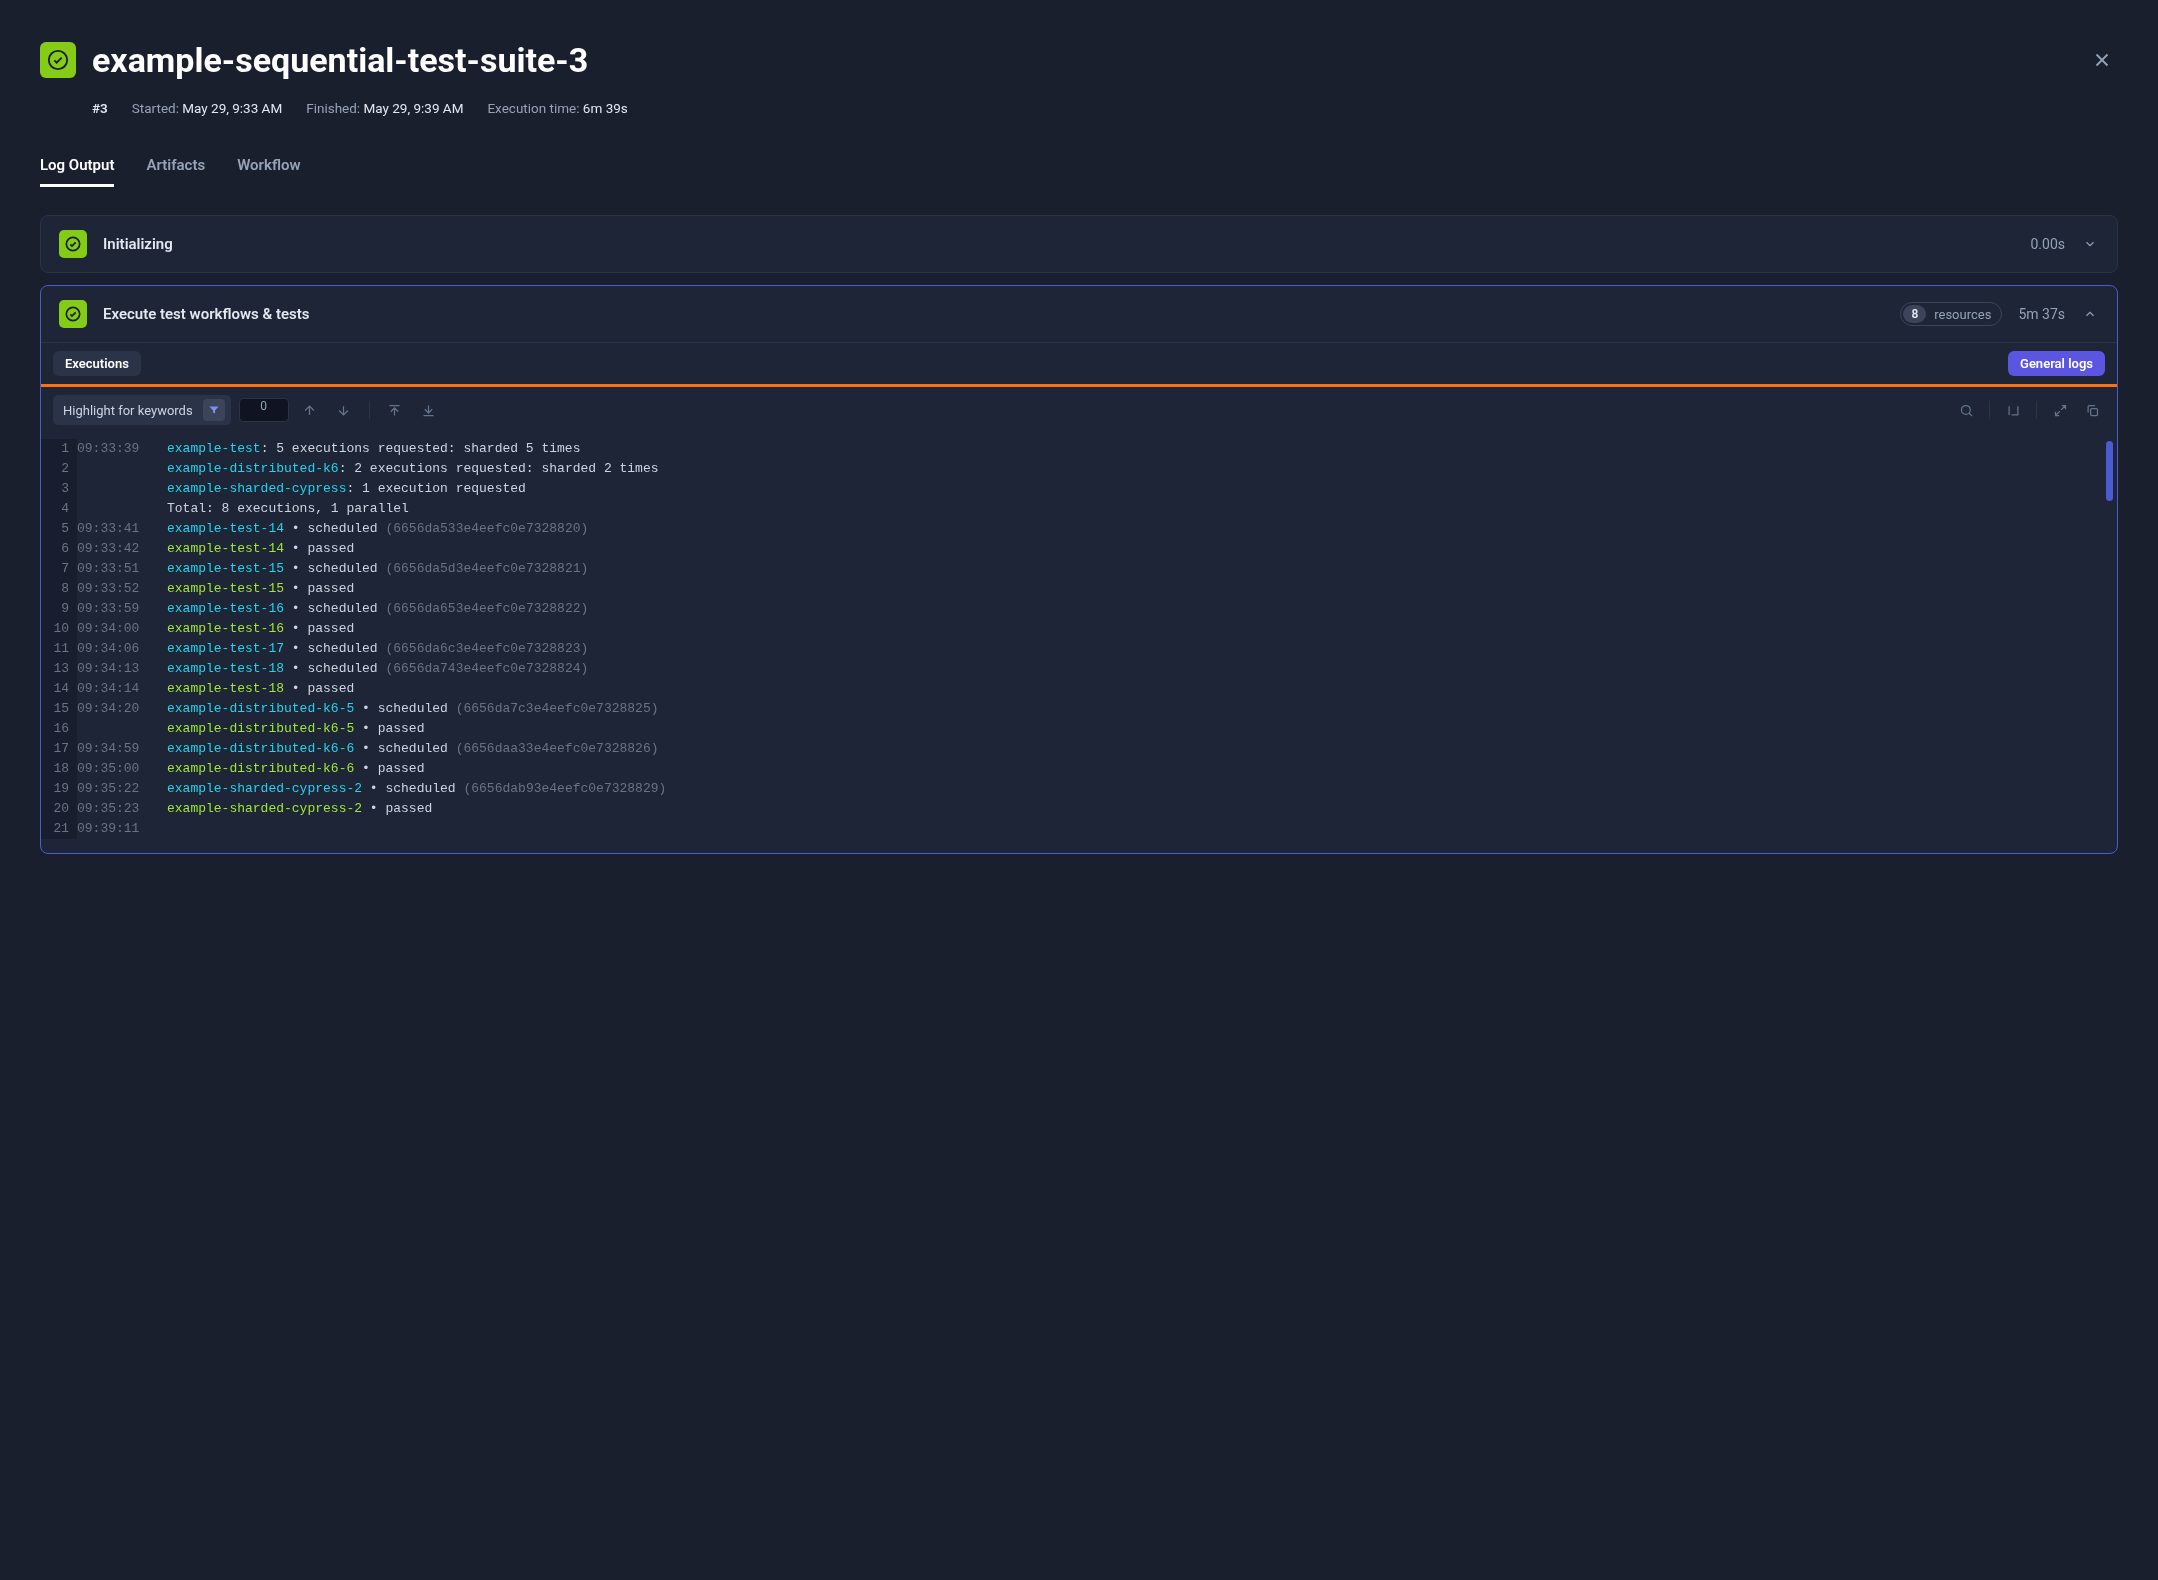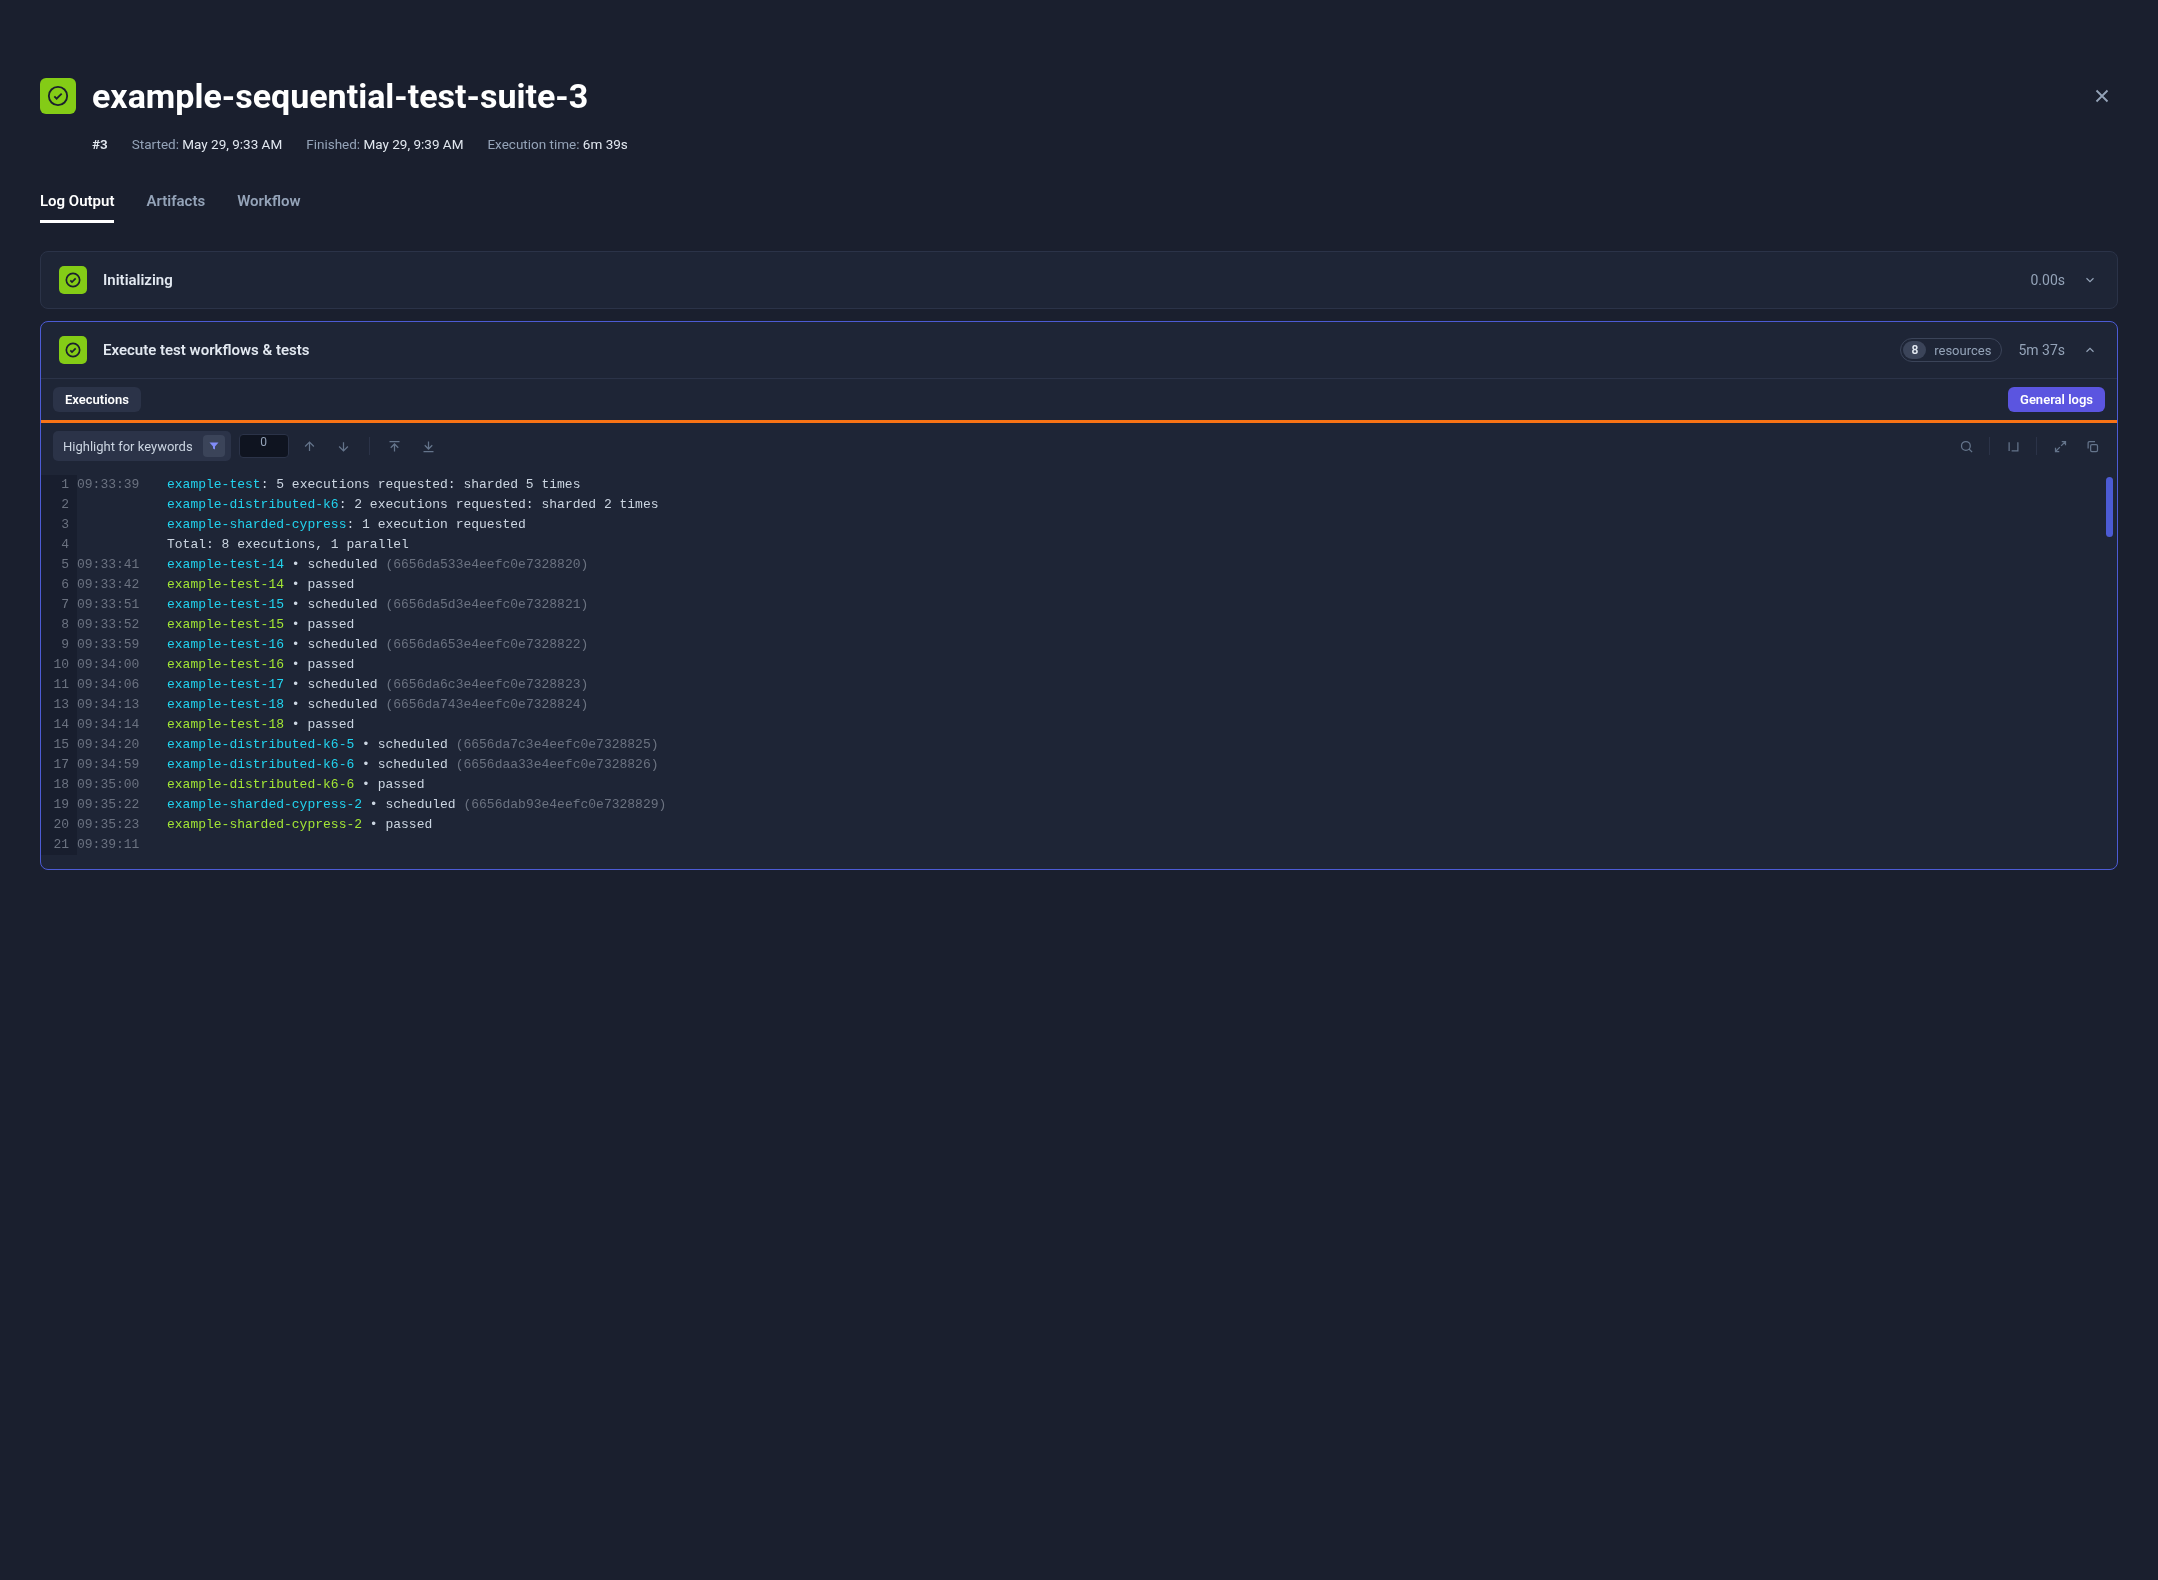--- a/index.html
+++ b/index.html
@@ -9,21 +9,20 @@
     font-family: -apple-system, BlinkMacSystemFont, "Segoe UI", Roboto, sans-serif;
     font-size: 14px;
     padding: 40px;
     min-width: 1280px;
   }
   .header {
     display: flex;
     align-items: center;
     justify-content: space-between;
     margin-bottom: 20px;
-    margin-top: 36px;
   }
   .header-left {
     display: flex;
     align-items: center;
     gap: 16px;
   }
   .status-icon-lg {
     width: 36px;
     height: 36px;
     background: #84cc16;
@@ -485,20 +484,25 @@
         <div class="ln">14</div>
         <div class="ts">09:34:14</div>
         <div class="msg"><span class="green">example-test-18</span><span> • passed</span></div>
       </div>
       <div class="log-row">
         <div class="ln">15</div>
         <div class="ts">09:34:20</div>
         <div class="msg"><span class="cyan">example-distributed-k6-5</span><span> • scheduled </span><span class="dim">(6656da7c3e4eefc0e7328825)</span></div>
       </div>
       <div class="log-row">
+        <div class="ln">16</div>
+        <div class="ts"></div>
+        <div class="msg"><span class="green">example-distributed-k6-5</span><span> • passed</span></div>
+      </div>
+      <div class="log-row">
         <div class="ln">17</div>
         <div class="ts">09:34:59</div>
         <div class="msg"><span class="cyan">example-distributed-k6-6</span><span> • scheduled </span><span class="dim">(6656daa33e4eefc0e7328826)</span></div>
       </div>
       <div class="log-row">
         <div class="ln">18</div>
         <div class="ts">09:35:00</div>
         <div class="msg"><span class="green">example-distributed-k6-6</span><span> • passed</span></div>
       </div>
       <div class="log-row">

